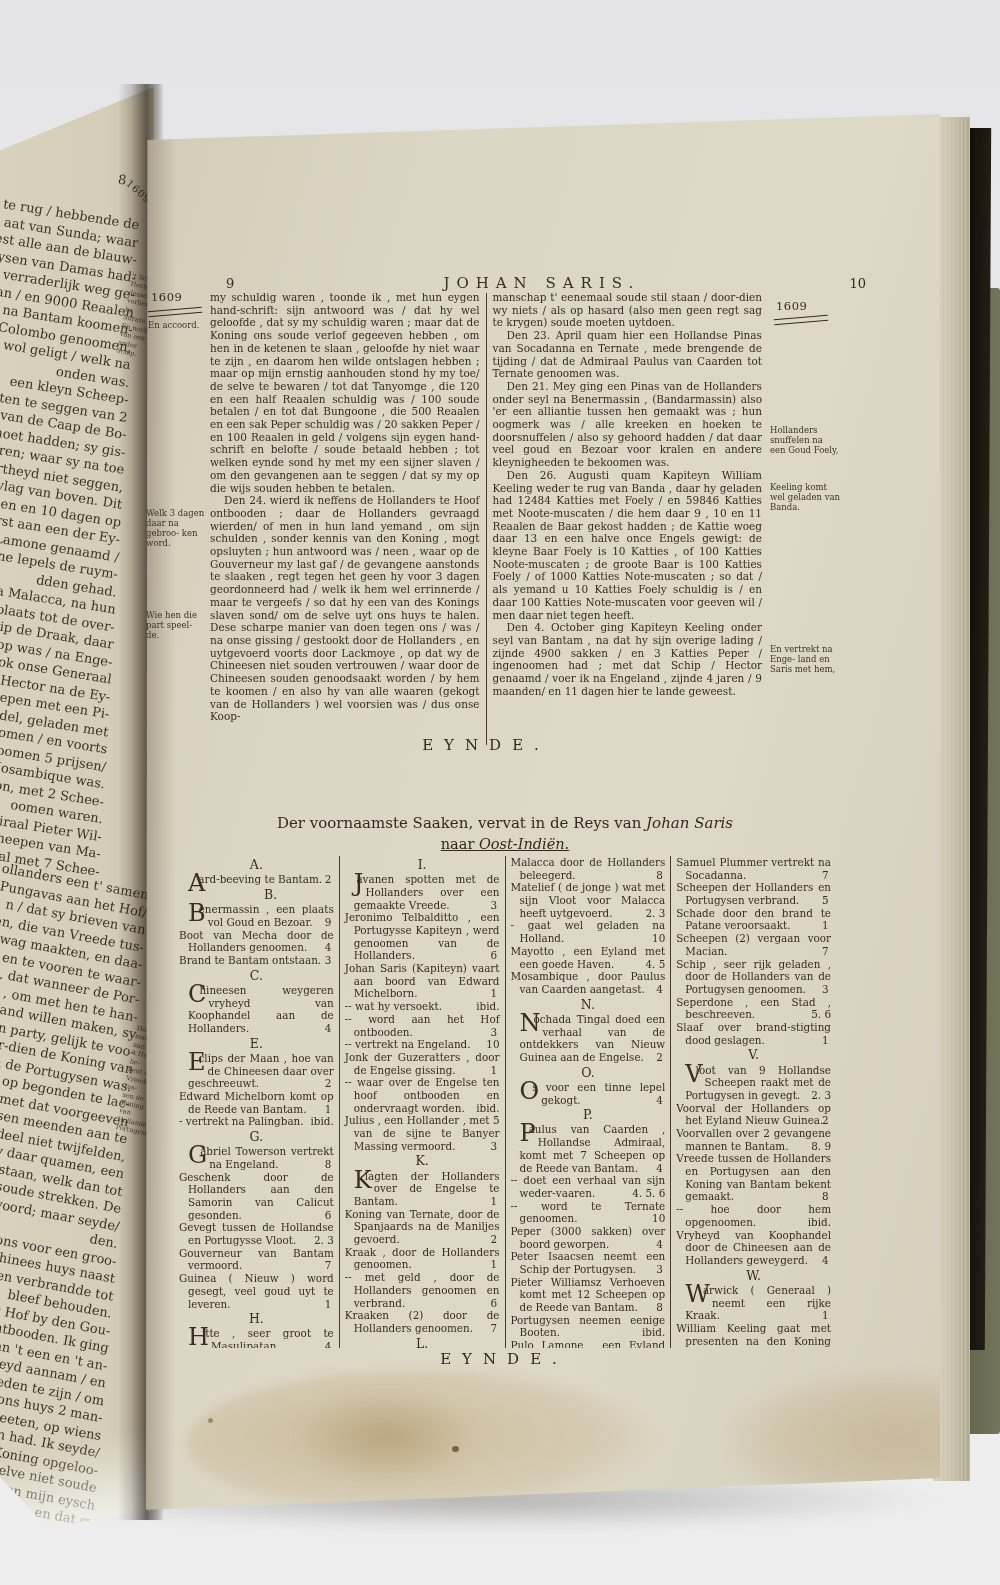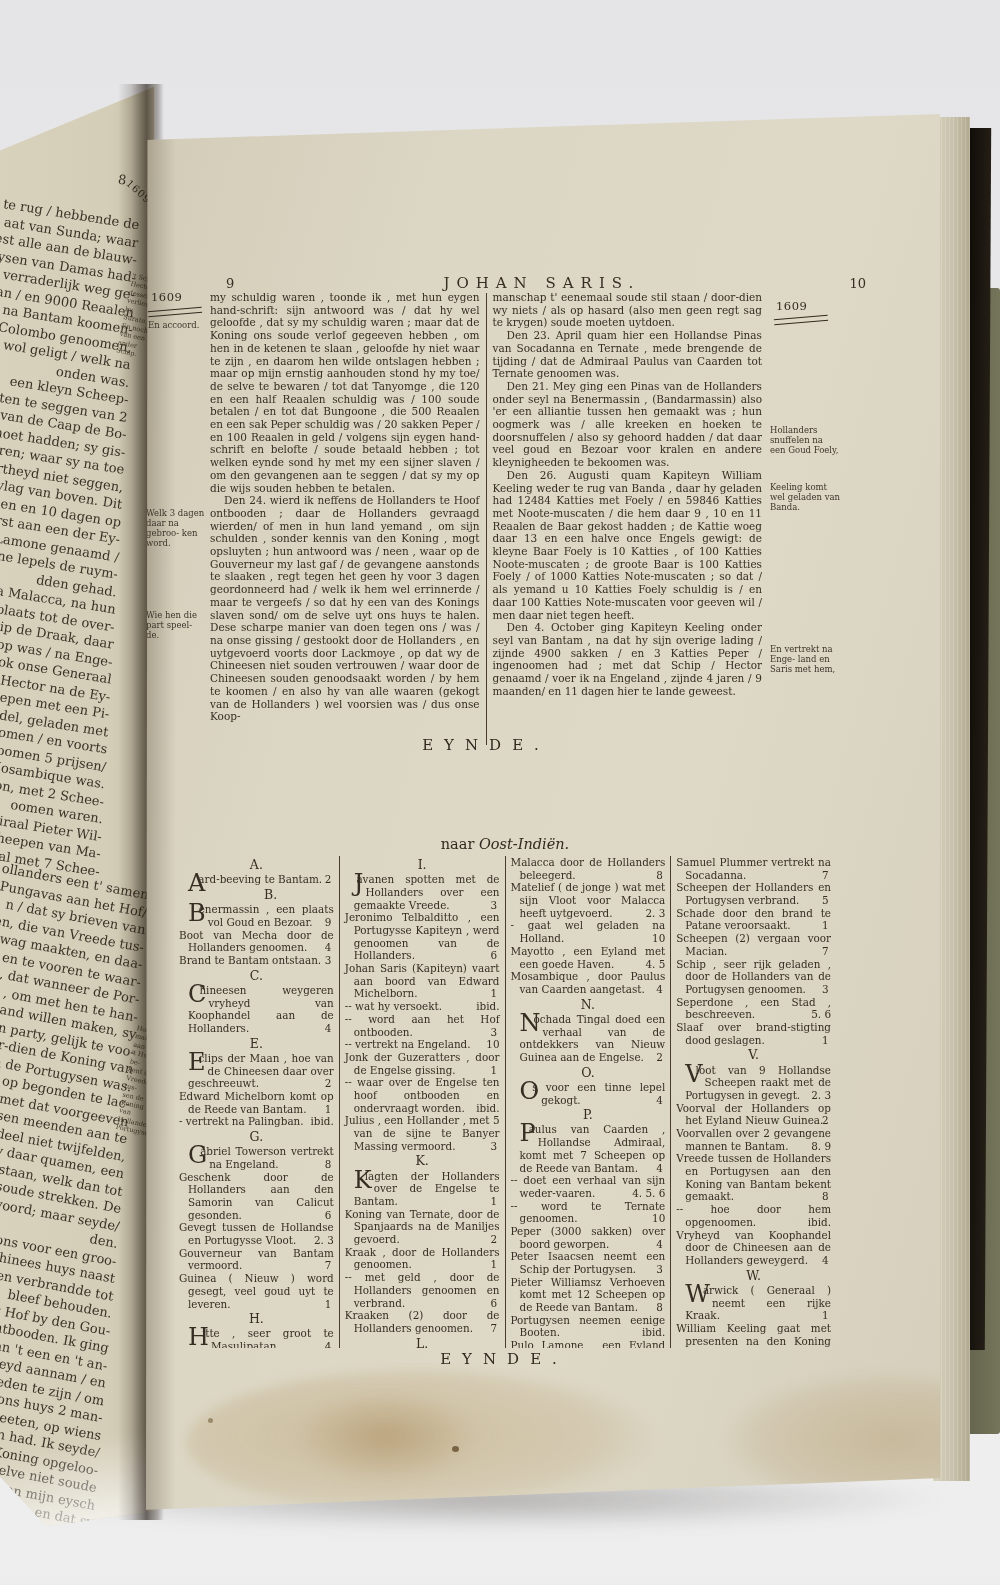--- a/index.html
+++ b/index.html
@@ -93,21 +93,21 @@
   .eynde-top{left:60px;top:648px;width:560px;}
   .eynde-bottom{left:28px;top:1262px;width:660px;}
 
   .big-rule{position:absolute;left:25px;top:676px;width:668px;height:5px;
     background:linear-gradient(180deg,#47300 0,#3a3023 0 1px,transparent 1px 3px,#2f281f 3px 5px);}
 
   .reg-title{position:absolute;left:25px;top:694px;width:668px;text-align:center;
     font-size:21px;letter-spacing:16px;color:#2d251b;}
   .reg-sub{position:absolute;left:25px;top:726px;width:668px;text-align:center;
     font-size:15px;color:#32291f;}
-  .reg-sub2{top:748px;font-size:14.5px;}
+  .reg-sub2{top:748px;font-size:14.5px;text-decoration:underline;}
   .it{font-style:italic;}
 
   
   .register{position:absolute;left:28px;top:768px;width:662px;height:492px;display:flex;
     overflow:hidden;}
   .reg-col{flex:1;padding:0 5px;font-size:10.4px;line-height:1.22;overflow:hidden;}
   .reg-col + .reg-col{border-left:1px solid #473c2d;}
   .reg-item{position:relative;}
   .reg-head{text-align:center;font-size:12.5px;margin:1px 0;}
   .reg-head:empty{display:none;}
@@ -287,20 +287,23 @@
           <p class="para">Den 26. Augusti quam Kapiteyn William Keeling weder te rug van Banda , daar hy geladen had 12484 Katties met Foely / en 59846 Katties met Noote-muscaten / die hem daar 9 , 10 en 11 Reaalen de Baar gekost hadden ; de Kattie woeg daar 13 en een halve once Engels gewigt: de kleyne Baar Foely is 10 Katties , of 100 Katties Noote-muscaten ; de groote Baar is 100 Katties Foely / of 1000 Katties Note-muscaten ; so dat / als yemand u 10 Katties Foely schuldig is / en daar 100 Katties Note-muscaten voor geeven wil / men daar niet tegen heeft.</p>
           <p class="para">Den 4. October ging Kapiteyn Keeling onder seyl van Bantam , na dat hy sijn overige lading / zijnde 4900 sakken / en 3 Katties Peper / ingenoomen had ; met dat Schip / Hector genaamd / voer ik na Engeland , zijnde 4 jaren / 9 maanden/ en 11 dagen hier te lande geweest.</p>
         </div>
     </div>
     <div class="col-divider"></div>
 
     <div class="eynde eynde-top">EYNDE.</div>
 
     <div class="big-rule"></div>
 
+    <div class="reg-sub">
+      <span>Der voornaamste Saaken, vervat in de Reys van </span><span class="it">Johan Saris</span>
+    </div>
     <div class="reg-sub reg-sub2">
       <span>naar </span><span class="it">Oost-Indiën.</span>
     </div>
 
     <div class="register">
       <div class="reg-col">
 
           <div class="reg-item is-head">
             <div class="reg-head">A.</div>
 

